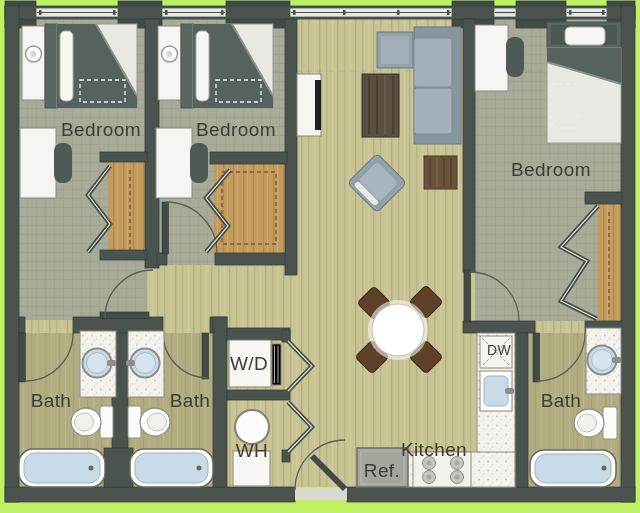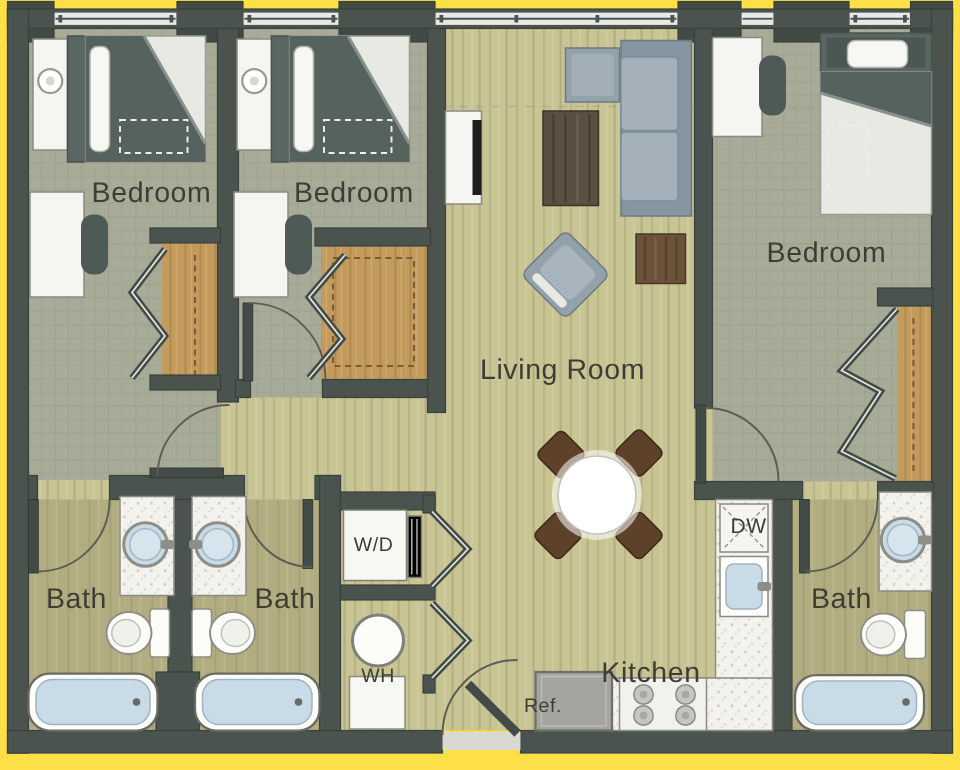--- a/index.html
+++ b/index.html
@@ -1,29 +1,29 @@
 <!DOCTYPE html>
 <html><head>
 <meta charset="utf-8">
 <title>Floor Plan</title>
 <style>
   html,body{margin:0;padding:0;background:#ffffff;}
   .plan-wrap{
     position:relative;width:640px;height:513px;
-    background:#fde047;overflow:hidden;
+    background:#bef264;overflow:hidden;
     font-family:"Liberation Sans",sans-serif;
   }
   .plan-wrap svg{position:absolute;left:0;top:0;}
   .lbl{
     position:absolute;transform:translate(-50%,-50%);
     color:#3d3d35;white-space:nowrap;letter-spacing:.4px;
     font-weight:500;line-height:1;z-index:5;
   }
   .lbl.room{font-size:19px;}
-  .lbl.small{font-size:13px;}
+  .lbl.small{font-size:19px;}
   .lbl.dw{font-size:14px;}
 </style>
 </head>
 <body>
 
 <div class="plan-wrap">
 
 <svg width="640" height="513" viewBox="0 0 640 513">
   <defs>
     <pattern id="woodP" width="18" height="18" patternUnits="userSpaceOnUse">
@@ -366,24 +366,23 @@
     <line x1="274.5" y1="346" x2="274.5" y2="383" stroke="#b0b0aa"></line>
     <line x1="278" y1="346" x2="278" y2="383" stroke="#b0b0aa"></line>
     <circle cx="252" cy="427" r="17" fill="#fcfcf9" stroke="#80807a" stroke-width="2"></circle>
     <rect x="233" y="451" width="37" height="35" fill="#f7f7f3" stroke="#8a8a84"></rect>
   </g>
 </svg>
 
 <div class="lbl room" style="left:101px;top:129px">Bedroom</div>
 <div class="lbl room" style="left:236px;top:129px">Bedroom</div>
 <div class="lbl room" style="left:551px;top:169px">Bedroom</div>
-<div class="lbl room" style="left:375px;top:247px">Living Room</div>
 <div class="lbl room" style="left:434px;top:449px">Kitchen</div>
 <div class="lbl room" style="left:51px;top:400px">Bath</div>
 <div class="lbl room" style="left:190px;top:400px">Bath</div>
 <div class="lbl room" style="left:561px;top:400px">Bath</div>
 
 <div class="lbl small" style="left:249px;top:363px">W/D</div>
 <div class="lbl small" style="left:252px;top:450px">WH</div>
 <div class="lbl dw" style="left:499px;top:350px">DW</div>
-<div class="lbl small" style="left:362px;top:470px">Ref.</div>
+<div class="lbl small" style="left:382px;top:470px">Ref.</div>
 
 </div>
 
 </body></html>

